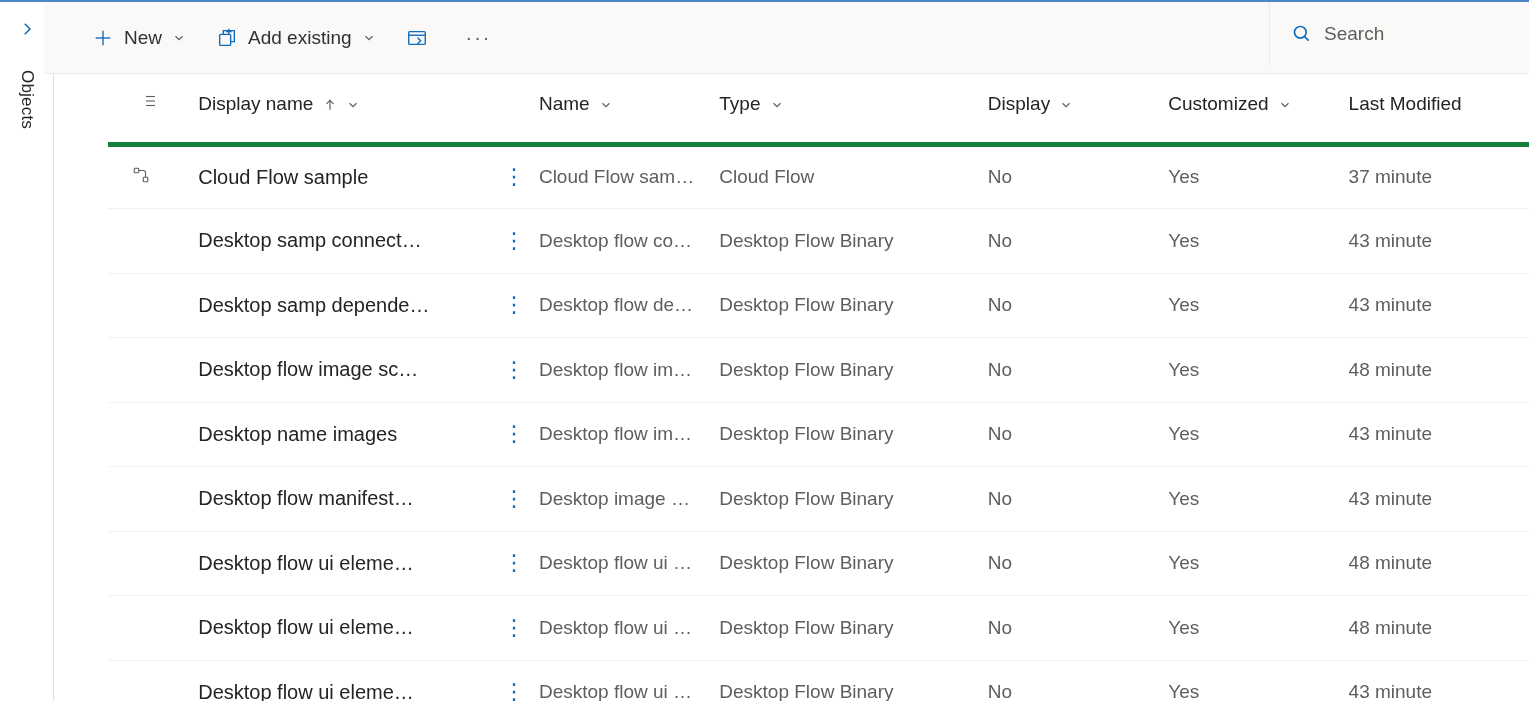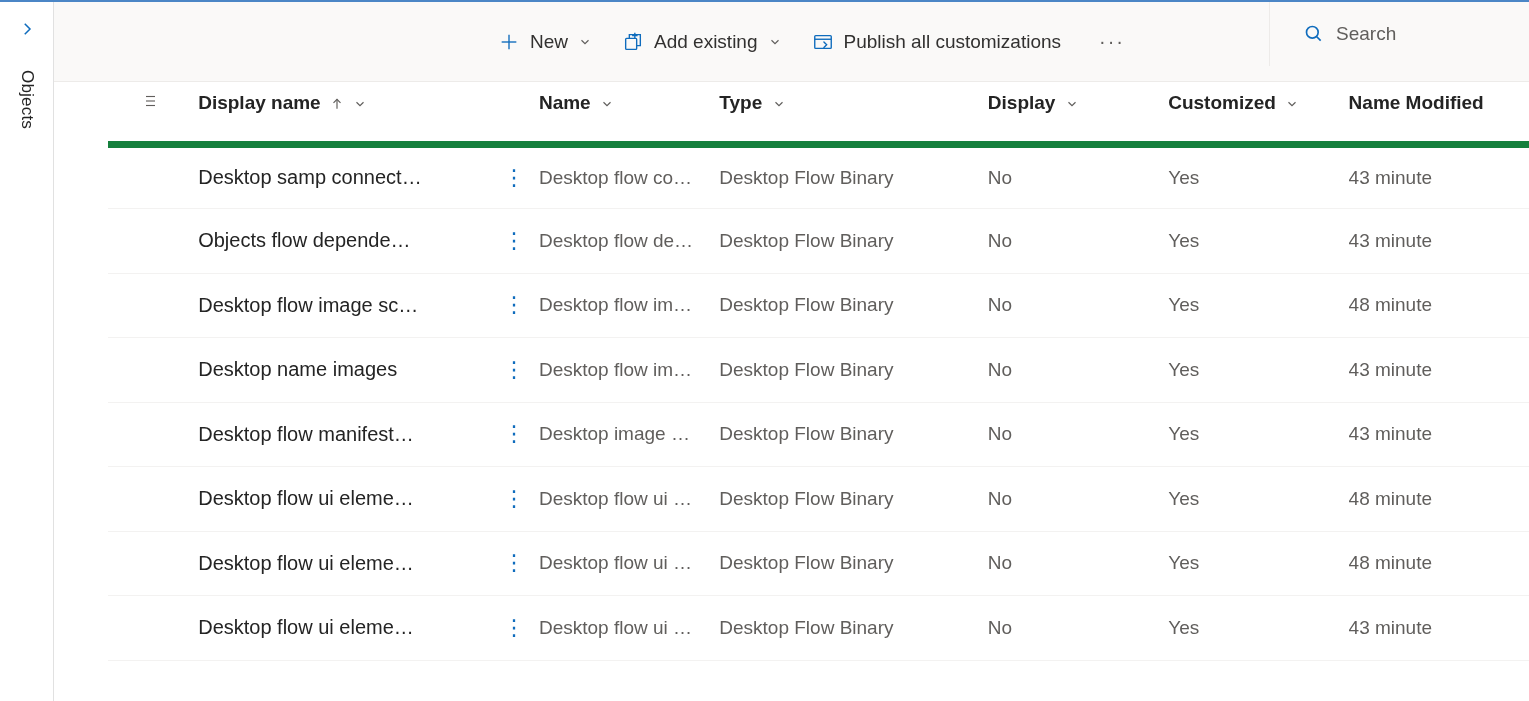--- a/index.html
+++ b/index.html
@@ -14,34 +14,34 @@
       padding-top:8px;
     }
     .rail svg.chevron { width:18px; height:18px; stroke:#0f6cbd; fill:none; stroke-width:2; margin-top:10px;}
     .rail .objects {
       writing-mode:vertical-rl; transform:rotate(0deg);
       font-size:17px; color:#242424; margin-top:28px; letter-spacing:.2px;
     }
 
     
     .cmdbar {
-      position:absolute; left:54px; right:0; top:2px;
-      height:80px; background:#faf9f8; border-bottom:1px solid #edebe9;
-      display:flex; align-items:center;justify-content:center;
+      position:absolute; left:44px; right:0; top:2px;
+      height:72px; background:#faf9f8; border-bottom:1px solid #edebe9;
+      display:flex; align-items:center;
     }
     .cmdgroup { display:flex; align-items:center; padding-left:48px; gap:30px; }
     .cmd { display:flex; align-items:center; gap:10px; color:#323130; font-size:19px; cursor:pointer; }
     .cmd svg.ico { width:22px; height:22px; stroke:#0f6cbd; fill:none; stroke-width:1.5; }
     .cmd svg.chev { width:14px; height:14px; stroke:#605e5c; fill:none; stroke-width:2; }
     .more { color:#605e5c; font-size:20px; letter-spacing:2px; cursor:pointer; padding:0 8px;}
 
     .searchbox {
       position:absolute; right:0; top:0; height:64px; width:260px;
       border-left:1px solid #edebe9;
-      display:flex; align-items:center; padding-left:34px; gap:12px;
+      display:flex; align-items:center; padding-left:22px; gap:12px;
     }
     .searchbox svg { width:20px; height:20px; stroke:#0f6cbd; fill:none; stroke-width:2; }
     .searchbox input {
       border:none; outline:none; background:transparent;
       font-size:19px; color:#605e5c; width:180px;
     }
     .searchbox input::placeholder { color:#605e5c; }
 
     
     .gridwrap { position:absolute; left:108px; right:0; top:66px; bottom:0; overflow:hidden; }
@@ -49,23 +49,23 @@
 
     col.c-icon   { width:90px; }
     col.c-disp   { width:340px; }
     col.c-name   { width:180px; }
     col.c-type   { width:268px; }
     col.c-mg     { width:180px; }
     col.c-cust   { width:180px; }
     col.c-mod    { width:180px; }
 
     thead th {
-      text-align:left; font-weight:700; font-size:19px; color:#242424;
+      text-align:left; font-weight:400; font-size:19px; color:#242424;
       height:78px; vertical-align:middle;
-      border-bottom:7px solid #15803d;
+      border-bottom:5px solid #15803d;
       white-space:nowrap; overflow:hidden; text-overflow:ellipsis;
       padding-right:8px;
     }
     thead th:first-child { text-align:center; }
     thead th svg.sort, thead th svg.chev { width:14px; height:14px; stroke:#605e5c; fill:none; stroke-width:2; vertical-align:middle; margin-left:4px; }
 
     tbody tr { height:64.5px; border-bottom:1px solid #f3f2f1; }
     tbody td {
       font-size:19px; color:#605e5c;
       white-space:nowrap; overflow:hidden; text-overflow:ellipsis;
@@ -121,21 +121,20 @@
           <polyline points="6 9 12 15 18 9"></polyline>
         </svg>
     </div>
 
     <div class="cmd">
       <svg class="ico" viewBox="0 0 24 24">
           <rect x="3" y="5" width="18" height="14" rx="1"></rect>
           <line x1="3" y1="9" x2="21" y2="9"></line>
           <polyline points="13 12 16 15 13 18" stroke-linecap="round"></polyline>
         </svg>
-      <span>Publish all customizations</span>
     </div>
 
     <div class="more">···</div>
   </div>
 
   <div class="searchbox">
     <svg viewBox="0 0 24 24">
         <circle cx="10" cy="10" r="7"></circle>
         <line x1="20" y1="20" x2="15" y2="15"></line>
       </svg>
@@ -194,37 +193,50 @@
               <polyline points="6 9 12 15 18 9"></polyline>
             </svg>
         </th>
         <th>
           <span>Customized</span>
           <svg class="chev" viewBox="0 0 24 24">
               <polyline points="6 9 12 15 18 9"></polyline>
             </svg>
         </th>
         <th>
-          <span>Name Modified</span>
+          <span>Last Modified</span>
         </th>
       </tr>
     </thead>
     <tbody id="rows">
         <tr>
+          <td class="icon-cell"><svg class="rowicon" viewBox="0 0 24 24">
+              <rect x="3" y="3" width="6" height="6" rx="1"></rect>
+              <rect x="15" y="15" width="6" height="6" rx="1"></rect>
+              <path d="M9 6 H15 A3 3 0 0 1 18 9 V15"></path>
+            </svg></td>
+          <td class="disp"><span>Cloud Flow sample</span><span class="kebab">⋮</span></td>
+          <td>Cloud Flow samp…</td>
+          <td>Cloud Flow</td>
+          <td>No</td>
+          <td>Yes</td>
+          <td>37 minute</td>
+        </tr>
+        <tr>
           <td class="icon-cell"></td>
           <td class="disp"><span>Desktop samp connect…</span><span class="kebab">⋮</span></td>
           <td>Desktop flow co…</td>
           <td>Desktop Flow Binary</td>
           <td>No</td>
           <td>Yes</td>
           <td>43 minute</td>
         </tr>
         <tr>
           <td class="icon-cell"></td>
-          <td class="disp"><span>Objects flow depende…</span><span class="kebab">⋮</span></td>
+          <td class="disp"><span>Desktop samp depende…</span><span class="kebab">⋮</span></td>
           <td>Desktop flow de…</td>
           <td>Desktop Flow Binary</td>
           <td>No</td>
           <td>Yes</td>
           <td>43 minute</td>
         </tr>
         <tr>
           <td class="icon-cell"></td>
           <td class="disp"><span>Desktop flow image sc…</span><span class="kebab">⋮</span></td>
           <td>Desktop flow im…</td>

